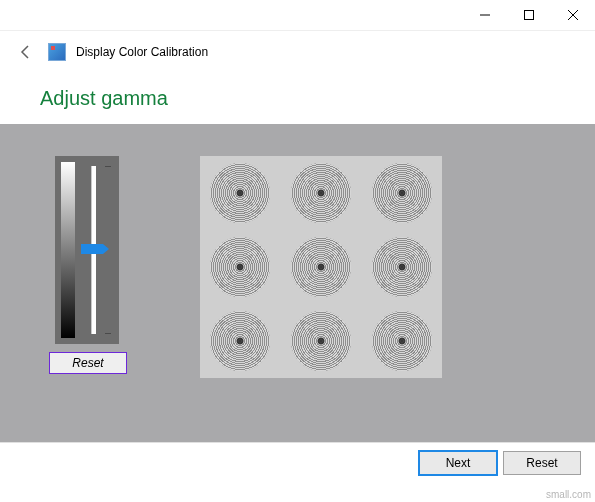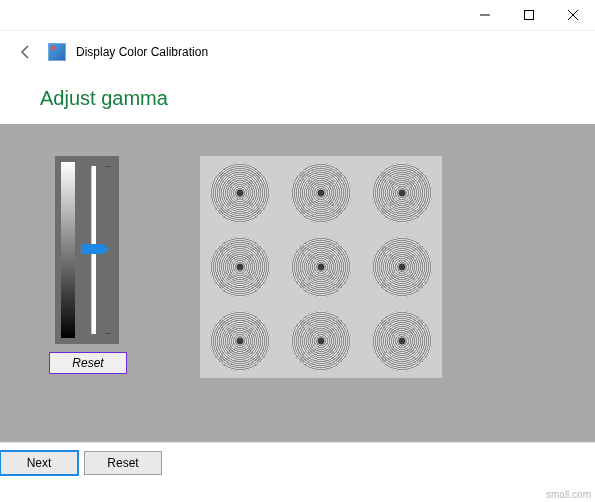--- a/index.html
+++ b/index.html
@@ -159,23 +159,24 @@
     position:absolute;
     left:34px; bottom:18px; right:20px;
     font-size:12px;
     color:#000;
   }
 
   
   .footer{
     height:40px;
     display:flex;
+    justify-content:flex-end;
     align-items:center;
     gap:6px;
-    padding-right:24px;
+    padding-right:14px;
     border-top:1px solid #e0e0e0;
   }
   .footer .winbtn{
     width:76px; height:22px;
     font-size:12px;
     background:#e9e9e9;
     border:1px solid #a0a0a0;
     display:flex; align-items:center; justify-content:center;
   }
   .footer .winbtn.primary{

